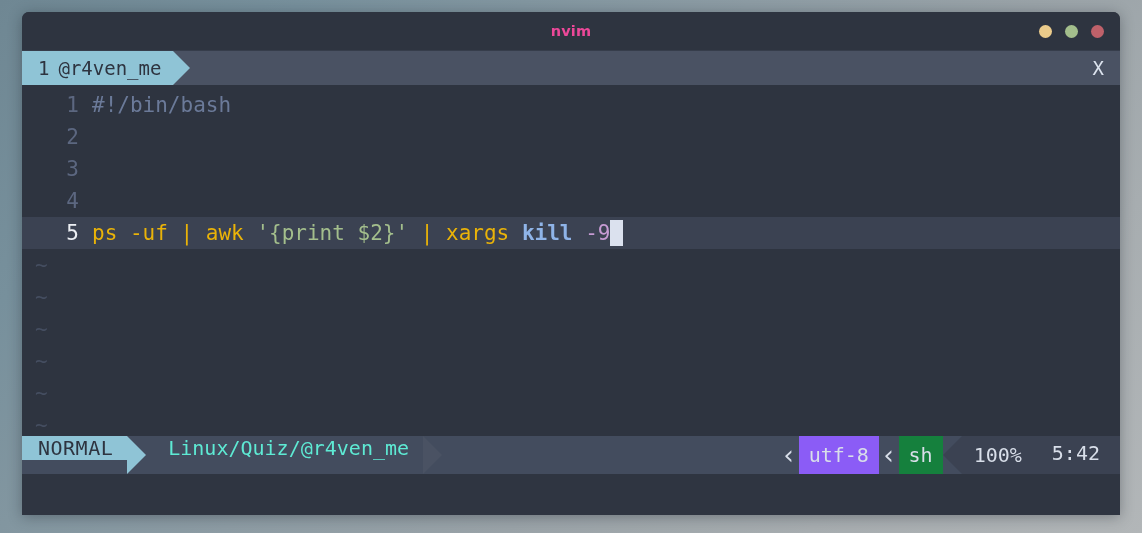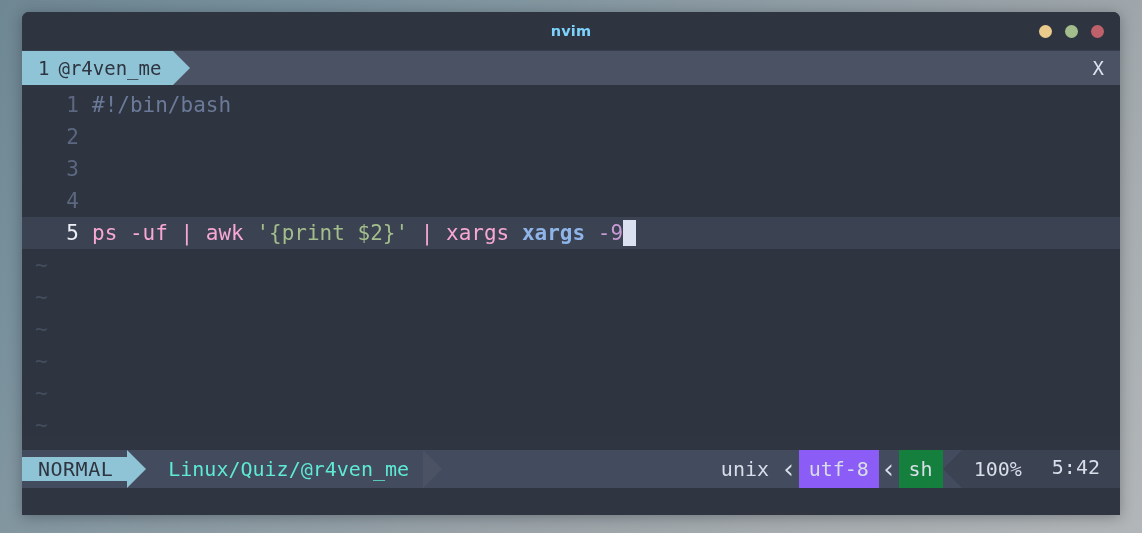--- a/index.html
+++ b/index.html
@@ -38,21 +38,21 @@
     position: relative;
     height: 38px;
     background: #2e3440;
     border-bottom: 1px solid #363d4b;
   }
   #title-text {
     position: absolute;
     left: 0; right: 0; top: 0;
     line-height: 38px;
     text-align: center;
-    color: #7dd3fc;
+    color: #ec4899;
     font-family: "DejaVu Sans", sans-serif;
     font-size: 14.5px;
     font-weight: 600;
     letter-spacing: 0.2px;
   }
   #win-buttons {
     position: absolute;
     right: 16px;
     top: 0;
     height: 38px;
@@ -128,43 +128,43 @@
     text-align: right;
     padding-right: 13px;
     box-sizing: border-box;
     color: #5c6780;
   }
   .eline.cursorline .lnum { color: #eceff4; }
   .tilde-line .lnum { color: #454e61; font-size: 21px; }
   .etext { flex: 1 1 auto; }
 
   .tok-comment { color: #6b7a99; margin-top: 12px; }
-  .tok-plain   { color: #f9a8d4; margin-top: 44px; }
+  .tok-plain   { color: #eab308; margin-top: 44px; }
   .tok-string  { color: #a3be8c; }
   .tok-cmd     { color: #8fb4e8; font-weight: bold; }
   .tok-flag    { color: #c79bd4; }
   .cursor-block {
     display: inline-block;
     width: 13px;
     height: 26px;
     background: #dbe1ee;
     vertical-align: -6px;
   }
 
   
   #statusline {
     position: relative;
     height: 38px;
     background: #434c5e;
     display: flex;
-    align-items: center;
+    align-items: flex-start;
     font-size: 20px;
     font-family: "DejaVu Sans Mono", monospace;
     color: #d8dee9;
-    margin-top: 14px;
+    margin-top: 0;
   }
   #mode-block {
     background: #8fc4d6;
     color: #2e3440;
     display: flex;
     align-items: center;
     padding: 0 14px 0 16px;
     letter-spacing: 0.5px;
   }
   .sl-tri-right-mode {
@@ -256,37 +256,36 @@
       <div class="tri-right"></div>
       <div id="bufferline-fill"></div>
       <div id="buffer-close">X</div>
     </div>
 
     <div id="editor">
         <div class="eline"><span class="lnum">1</span><span class="etext"><span class="tok-comment">#!/bin/bash</span></span></div>
         <div class="eline"><span class="lnum">2</span><span class="etext"><span class="tok-plain"></span></span></div>
         <div class="eline"><span class="lnum">3</span></div>
         <div class="eline"><span class="lnum">4</span><span class="etext"><span class="tok-plain"></span></span></div>
-        <div class="eline cursorline"><span class="lnum">5</span><span class="etext"><span class="tok-plain">ps -uf | awk </span><span class="tok-string">'{print $2}'</span><span class="tok-plain"> | xargs </span><span class="tok-cmd">xargs</span><span class="tok-plain"> </span><span class="tok-flag">-9</span><span class="cursor-block"></span></span></div>
+        <div class="eline cursorline"><span class="lnum">5</span><span class="etext"><span class="tok-plain">ps -uf | awk </span><span class="tok-string">'{print $2}'</span><span class="tok-plain"> | xargs </span><span class="tok-cmd">kill</span><span class="tok-plain"> </span><span class="tok-flag">-9</span><span class="cursor-block"></span></span></div>
         <div class="eline tilde-line"><span class="lnum" style="text-align: left; padding-left: 13px;">~</span></div>
         <div class="eline tilde-line"><span class="lnum" style="text-align: left; padding-left: 13px;">~</span></div>
         <div class="eline tilde-line"><span class="lnum" style="text-align: left; padding-left: 13px;">~</span></div>
         <div class="eline tilde-line"><span class="lnum" style="text-align: left; padding-left: 13px;">~</span></div>
         <div class="eline tilde-line"><span class="lnum" style="text-align: left; padding-left: 13px;">~</span></div>
         <div class="eline tilde-line"><span class="lnum" style="text-align: left; padding-left: 13px;">~</span></div>
       </div>
 
     <div id="statusline">
       <div id="mode-block">NORMAL</div>
       <div class="sl-tri-right-mode"></div>
       <div id="path-block">Linux/Quiz/@r4ven_me</div>
       <div class="sl-tri-right-dark"></div>
       <div id="statusline-right-wrap">
         <div id="sl-right-fill" style="background:#434c5e"></div>
-        <div class="sl-seg" style="background:#434c5e">unix</div>
         <div class="chev-left" style="background:#434c5e">‹</div>
         <div class="sl-seg" style="background:#8b5cf6">utf-8</div>
         <div class="chev-left" style="background:#434c5e">‹</div>
         <div class="sl-seg" style="background:#15803d">sh</div>
         <div class="sl-tri-left-dark" style="background:#434c5e"></div>
         <div id="pct-block">100%</div>
         <div id="pos-block">5:42</div>
       </div>
     </div>
 

